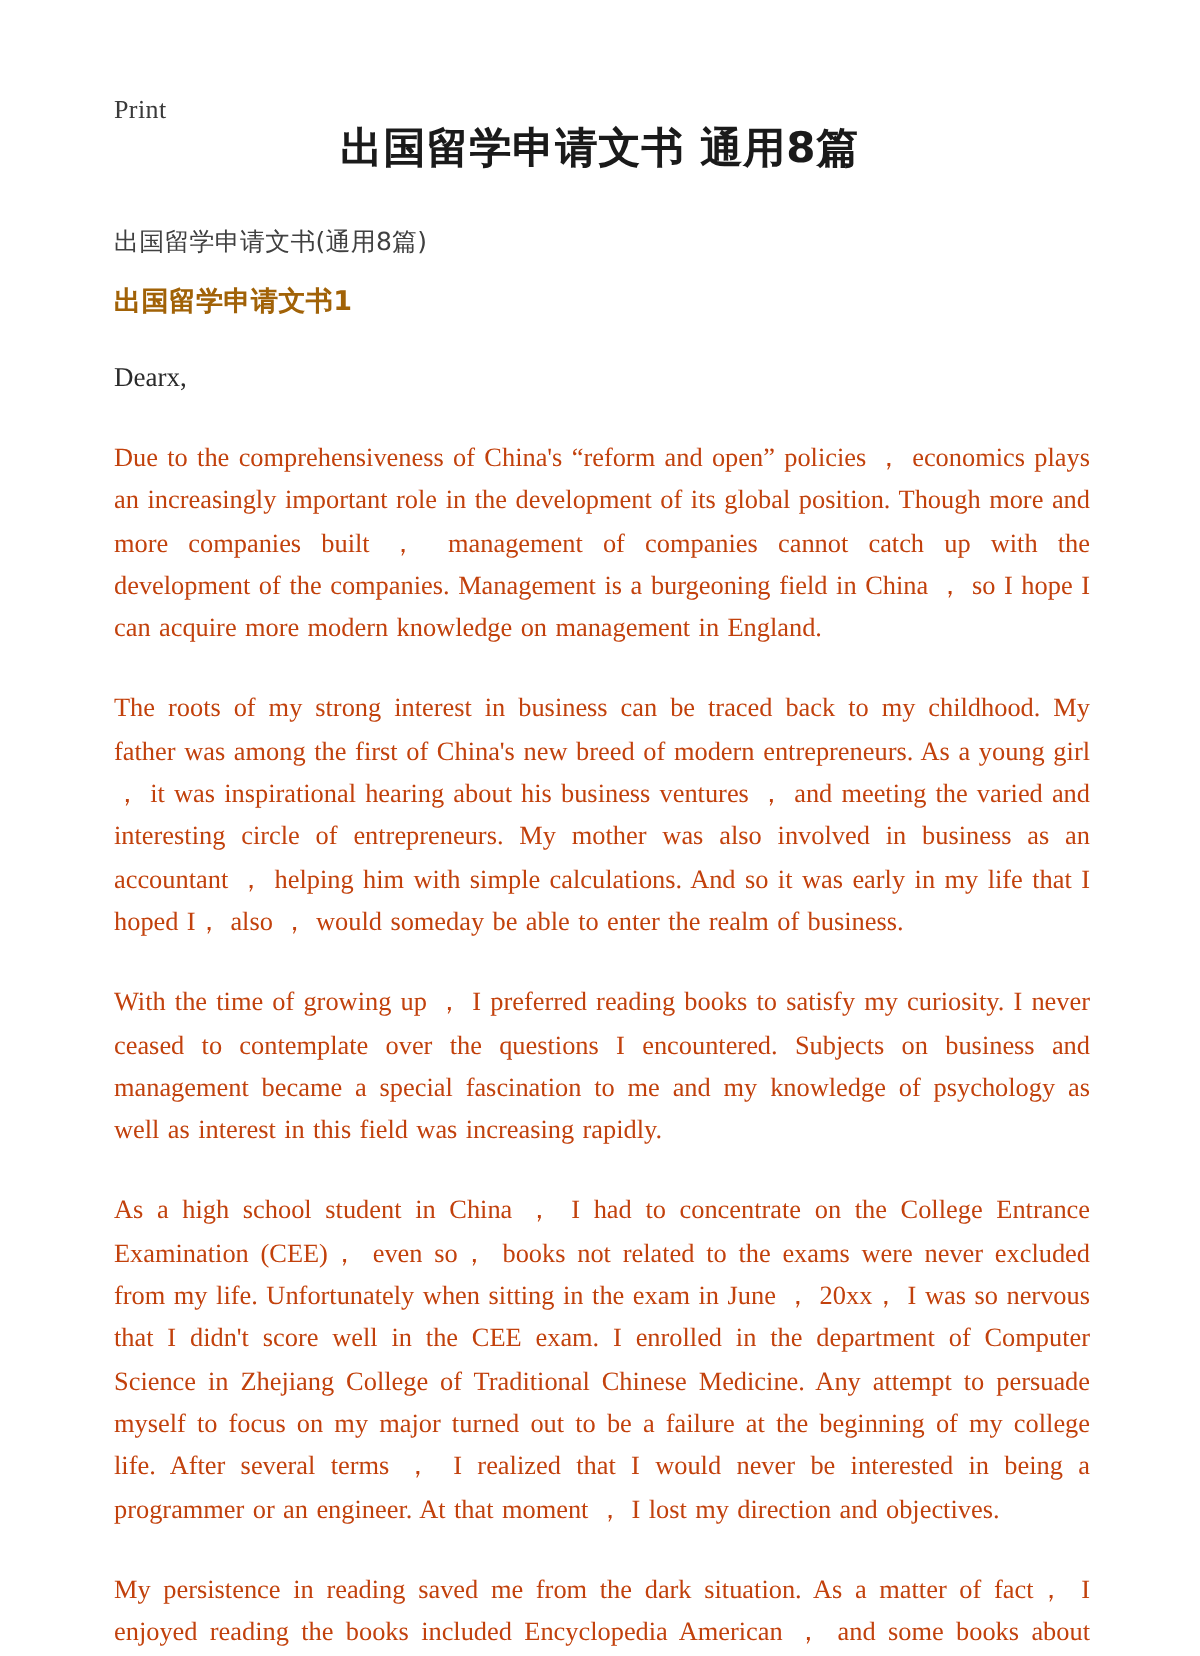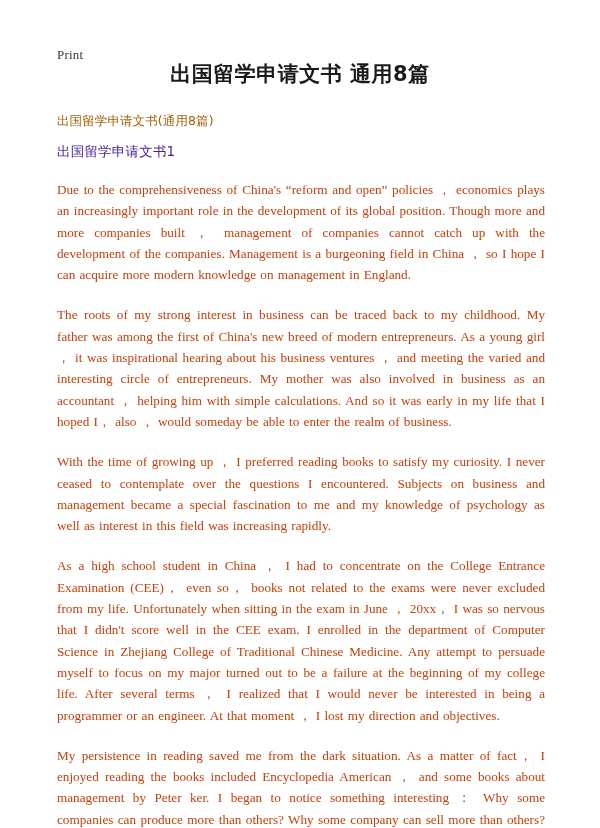--- a/index.html
+++ b/index.html
@@ -56,31 +56,31 @@
     position: absolute;
     left: 57px;
     top: 112px;
     width: 488px;
   }
 
   .subtitle {
     font-family: "DejaVu Sans", "Liberation Sans", sans-serif;
     font-size: 12.5px;
     line-height: 18px;
-    color: #a16207;
+    color: #404040;
     margin: 0 0 12px 0;
     letter-spacing: 0.1px;
   }
 
   .section-heading {
     font-family: "DejaVu Sans", "Liberation Sans", sans-serif;
-    font-weight: normal;
+    font-weight: bold;
     font-size: 13.5px;
     line-height: 19px;
-    color: #4c1d95;
+    color: #a16207;
     margin: 0 0 18px 0;
     letter-spacing: 0.2px;
   }
 
   .salutation {
     font-family: "Liberation Serif", "DejaVu Serif", serif;
     font-size: 13.5px;
     line-height: 19px;
     color: #2b2b2b;
     margin: 0 0 20px 0;
@@ -110,20 +110,21 @@
   <div class="print-label">Print</div>
 
   <div class="doc-title">出国留学申请文书 通用8篇</div>
 
   <div class="content">
 
     <p class="subtitle">出国留学申请文书(通用8篇)</p>
 
     <p class="section-heading">出国留学申请文书1</p>
 
+    <p class="salutation">Dearx,</p>
 
     <p class="para">Due to the comprehensiveness of China's “reform and open” policies ， economics plays an increasingly important role in the development of its global position. Though more and more companies built ， management of companies cannot catch up with the development of the companies. Management is a burgeoning field in China ， so I hope I can acquire more modern knowledge on management in England.</p>
 
     <p class="para">The roots of my strong interest in business can be traced back to my childhood. My father was among the first of China's new breed of modern entrepreneurs. As a young girl ， it was inspirational hearing about his business ventures ， and meeting the varied and interesting circle of entrepreneurs. My mother was also involved in business as an accountant ， helping him with simple calculations. And so it was early in my life that I hoped I， also ， would someday be able to enter the realm of business.</p>
 
     <p class="para">With the time of growing up ， I preferred reading books to satisfy my curiosity. I never ceased to contemplate over the questions I encountered. Subjects on business and management became a special fascination to me and my knowledge of psychology as well as interest in this field was increasing rapidly.</p>
 
     <p class="para">As a high school student in China ， I had to concentrate on the College Entrance Examination (CEE)， even so， books not related to the exams were never excluded from my life. Unfortunately when sitting in the exam in June ， 20xx， I was so nervous that I didn't score well in the CEE exam. I enrolled in the department of Computer Science in Zhejiang College of Traditional Chinese Medicine. Any attempt to persuade myself to focus on my major turned out to be a failure at the beginning of my college life. After several terms ， I realized that I would never be interested in being a programmer or an engineer. At that moment ， I lost my direction and objectives.</p>
 
     <p class="para">My persistence in reading saved me from the dark situation. As a matter of fact， I enjoyed reading the books included Encyclopedia American ， and some books about management by Peter ker. I began to notice something interesting ： Why some companies can produce more than others? Why some company can sell more than others? Why some companies can build up but others cannot when facing the same difficulties?</p>

